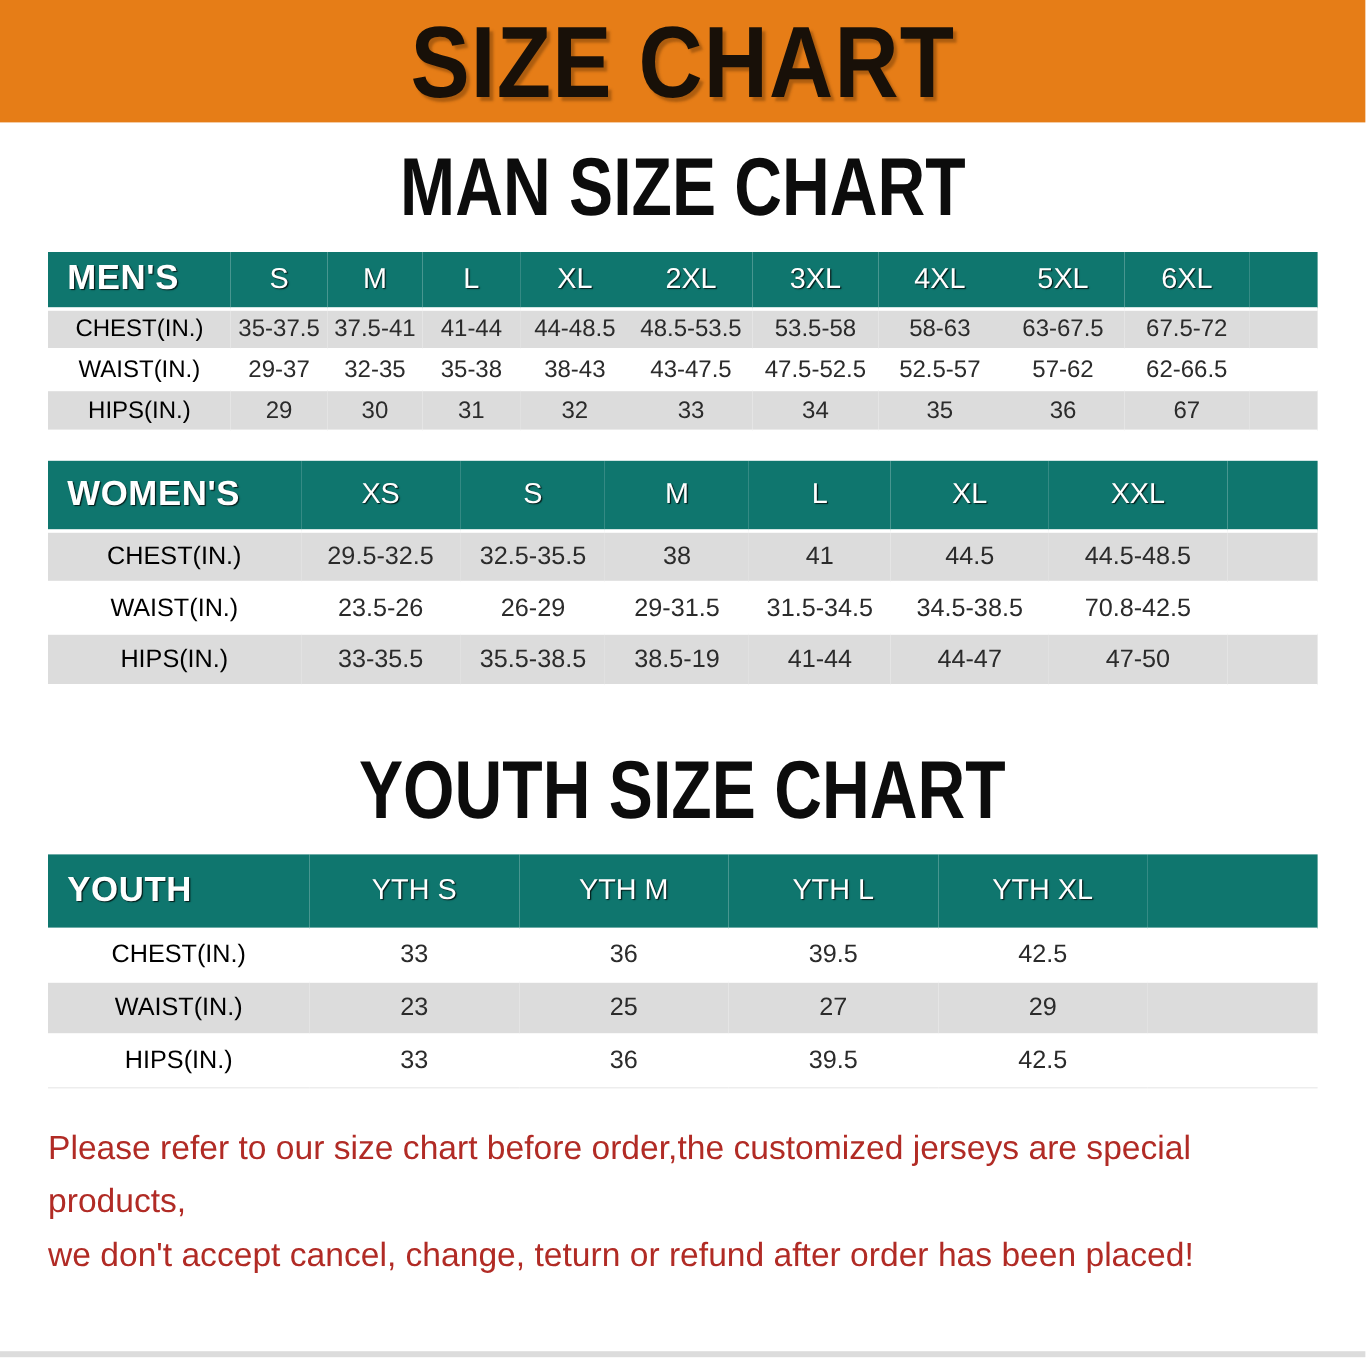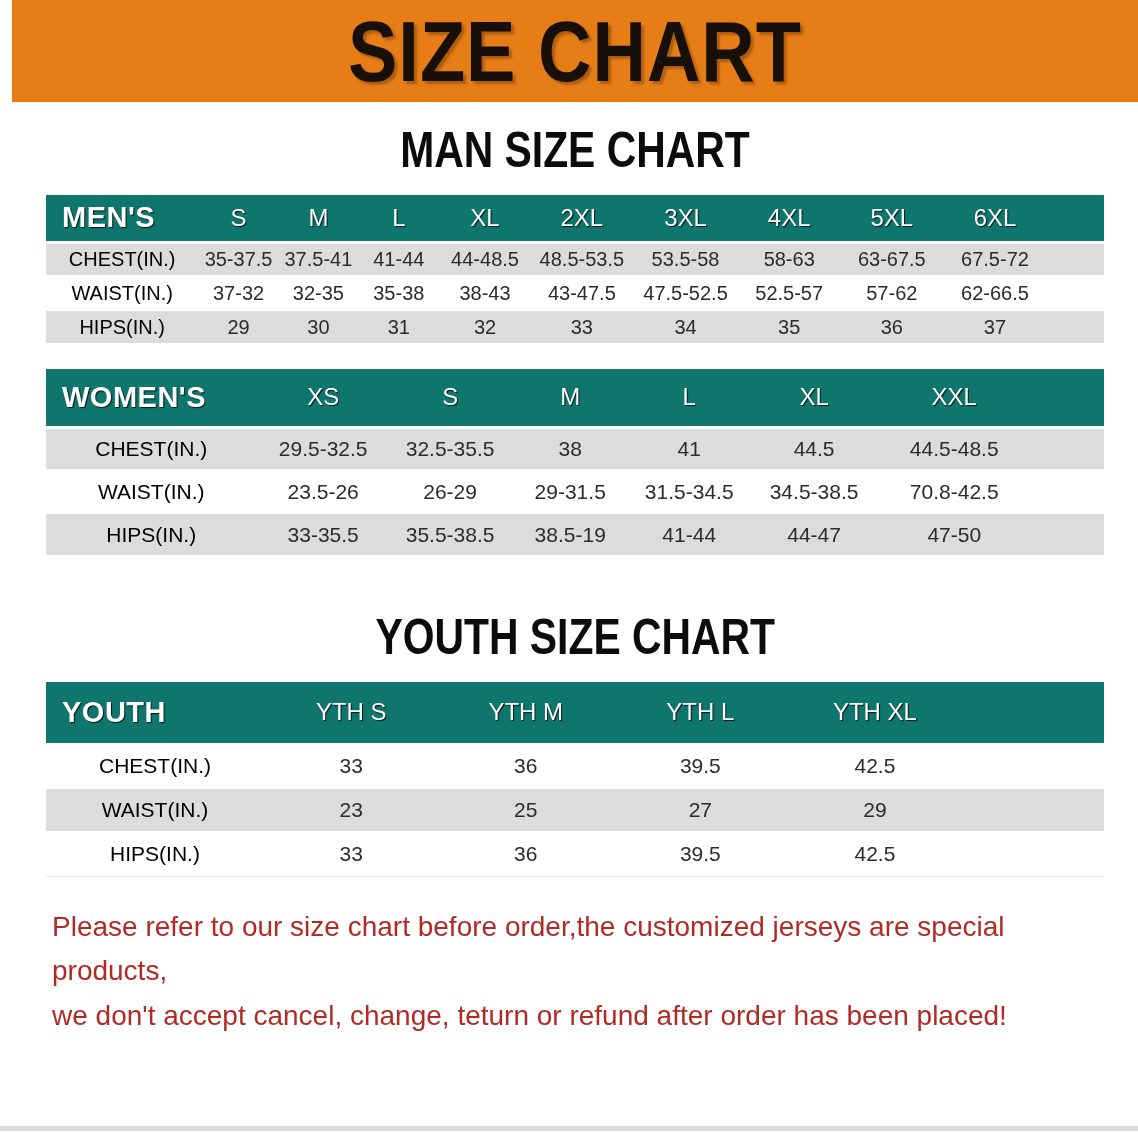--- a/index.html
+++ b/index.html
@@ -8,21 +8,20 @@
     background:#ffffff;
     font-family:"Liberation Sans", sans-serif;
     width:1138px;
   }
   .page {
     position:relative;
     width:1138px;
     height:1132px;
     background:#ffffff;
     overflow:hidden;
-    padding-left:12px;
   }
 
   
   .banner {
     width:100%;
     height:102px;
     background:#e67d17;
     display:flex;
     align-items:center;
     justify-content:center;
@@ -35,21 +34,21 @@
     letter-spacing:1px;
     transform:scaleY(1.14);
     text-shadow:3px 3px 2px rgba(70,35,0,0.35);
     white-space:nowrap;
   }
 
   
   .sec-heading {
     margin:15px;
     text-align:center;
-    font-size:43px;
+    font-size:58px;
     font-weight:bold;
     color:#0c0c0c;
     line-height:1.0;
   }
   .sec-heading > span {
     display:inline-block;
     transform:scale(0.95,1.18);
     white-space:nowrap;
   }
   .sec-heading.men   { margin-top:26px; }
@@ -172,42 +171,42 @@
         <td>44-48.5</td>
         <td>48.5-53.5</td>
         <td>53.5-58</td>
         <td>58-63</td>
         <td>63-67.5</td>
         <td>67.5-72</td>
         <td></td>
       </tr>
       <tr class="white">
         <td class="rlabel">WAIST(IN.)</td>
-        <td>37-32</td>
+        <td>29-37</td>
         <td>32-35</td>
         <td>35-38</td>
         <td>38-43</td>
         <td>43-47.5</td>
         <td>47.5-52.5</td>
         <td>52.5-57</td>
         <td>57-62</td>
         <td>62-66.5</td>
         <td></td>
       </tr>
       <tr class="gray">
         <td class="rlabel">HIPS(IN.)</td>
         <td>29</td>
         <td>30</td>
         <td>31</td>
         <td>32</td>
         <td>33</td>
         <td>34</td>
         <td>35</td>
         <td>36</td>
-        <td>37</td>
+        <td>67</td>
         <td></td>
       </tr>
     </tbody>
   </table>
 
 
   <table class="chart women">
     <colgroup>
       <col style="width:19.9%">
         <col style="width:12.6%">

